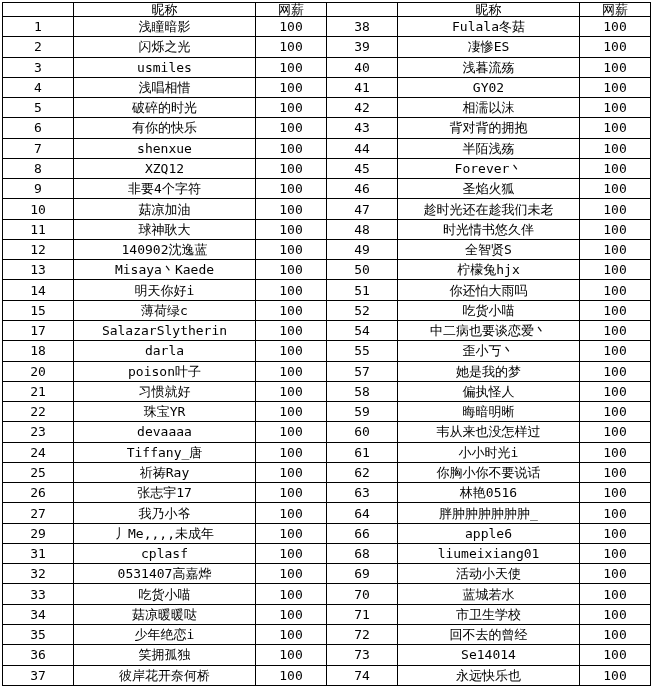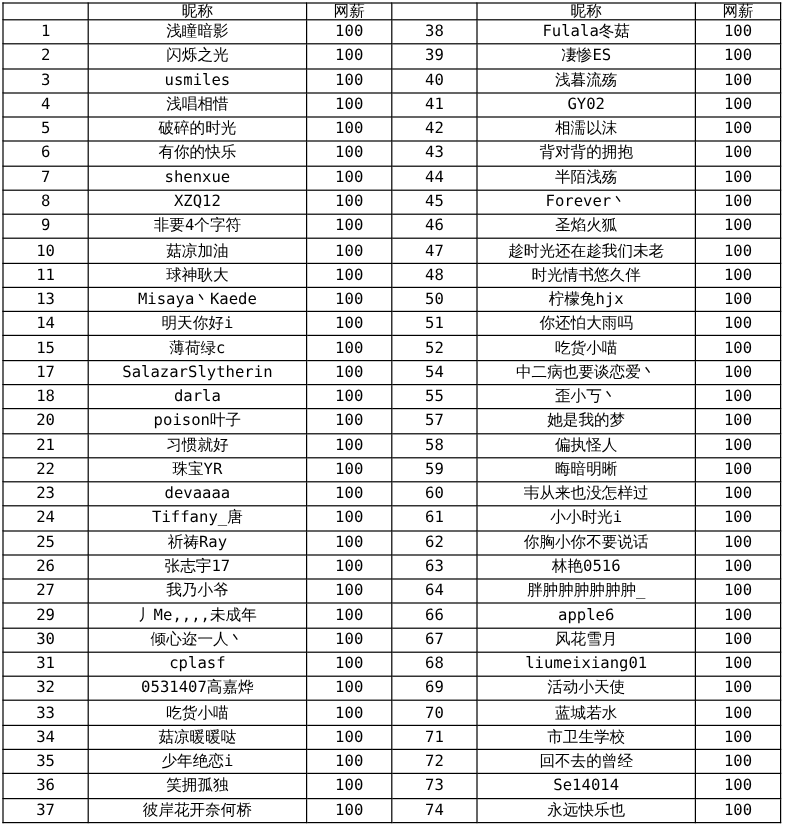--- a/index.html
+++ b/index.html
@@ -145,20 +145,28 @@
         </tr>
         <tr>
           <td>11</td>
           <td>球神耿大</td>
           <td>100</td>
           <td>48</td>
           <td>时光情书悠久伴</td>
           <td>100</td>
         </tr>
         <tr>
+          <td>12</td>
+          <td>140902沈逸蓝</td>
+          <td>100</td>
+          <td>49</td>
+          <td>全智贤S</td>
+          <td>100</td>
+        </tr>
+        <tr>
           <td>13</td>
           <td>Misaya丶Kaede</td>
           <td>100</td>
           <td>50</td>
           <td>柠檬兔hjx</td>
           <td>100</td>
         </tr>
         <tr>
           <td>14</td>
           <td>明天你好i</td>
@@ -254,28 +262,20 @@
           <td>64</td>
           <td>胖肿肿肿肿肿肿_</td>
           <td>100</td>
         </tr>
         <tr>
           <td>29</td>
           <td>丿Me,,,,未成年</td>
           <td>100</td>
           <td>66</td>
           <td>apple6</td>
-          <td>100</td>
-        </tr>
-        <tr>
-          <td>30</td>
-          <td>倾心迩一人丶</td>
-          <td>100</td>
-          <td>67</td>
-          <td>风花雪月</td>
           <td>100</td>
         </tr>
         <tr>
           <td>31</td>
           <td>cplasf</td>
           <td>100</td>
           <td>68</td>
           <td>liumeixiang01</td>
           <td>100</td>
         </tr>

